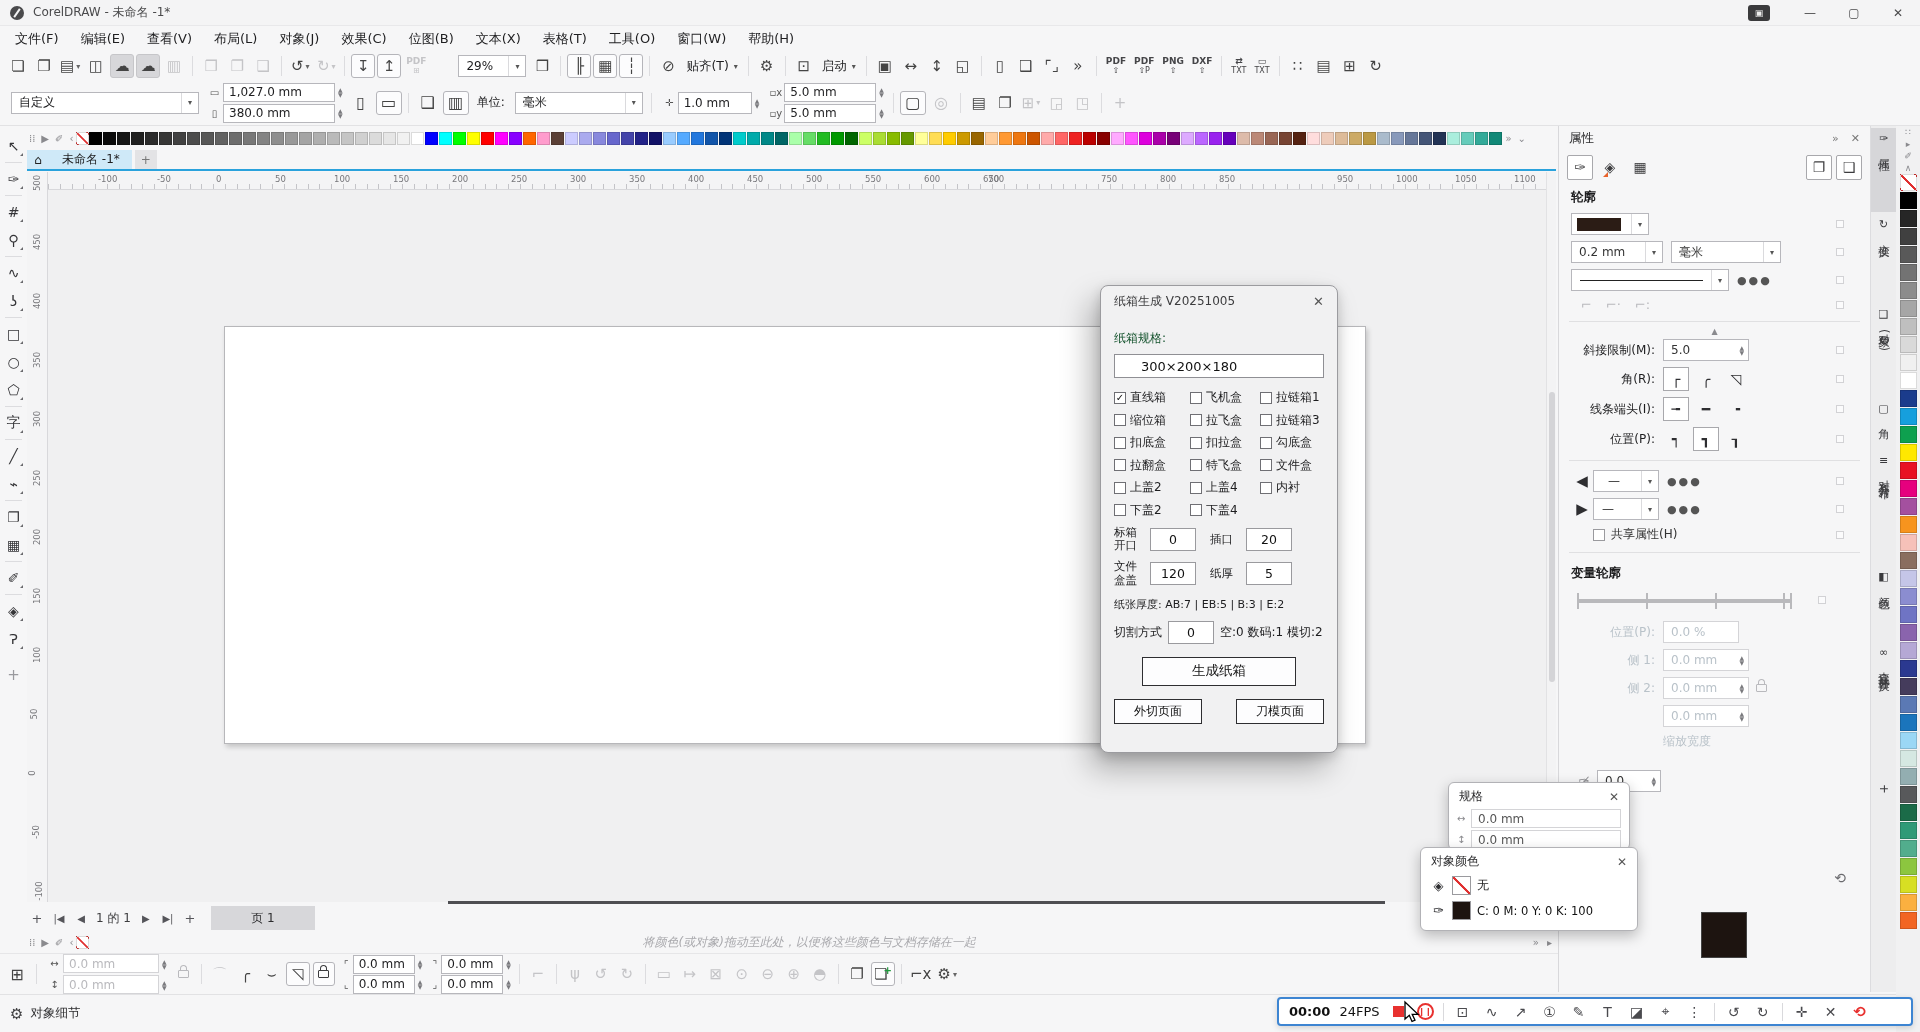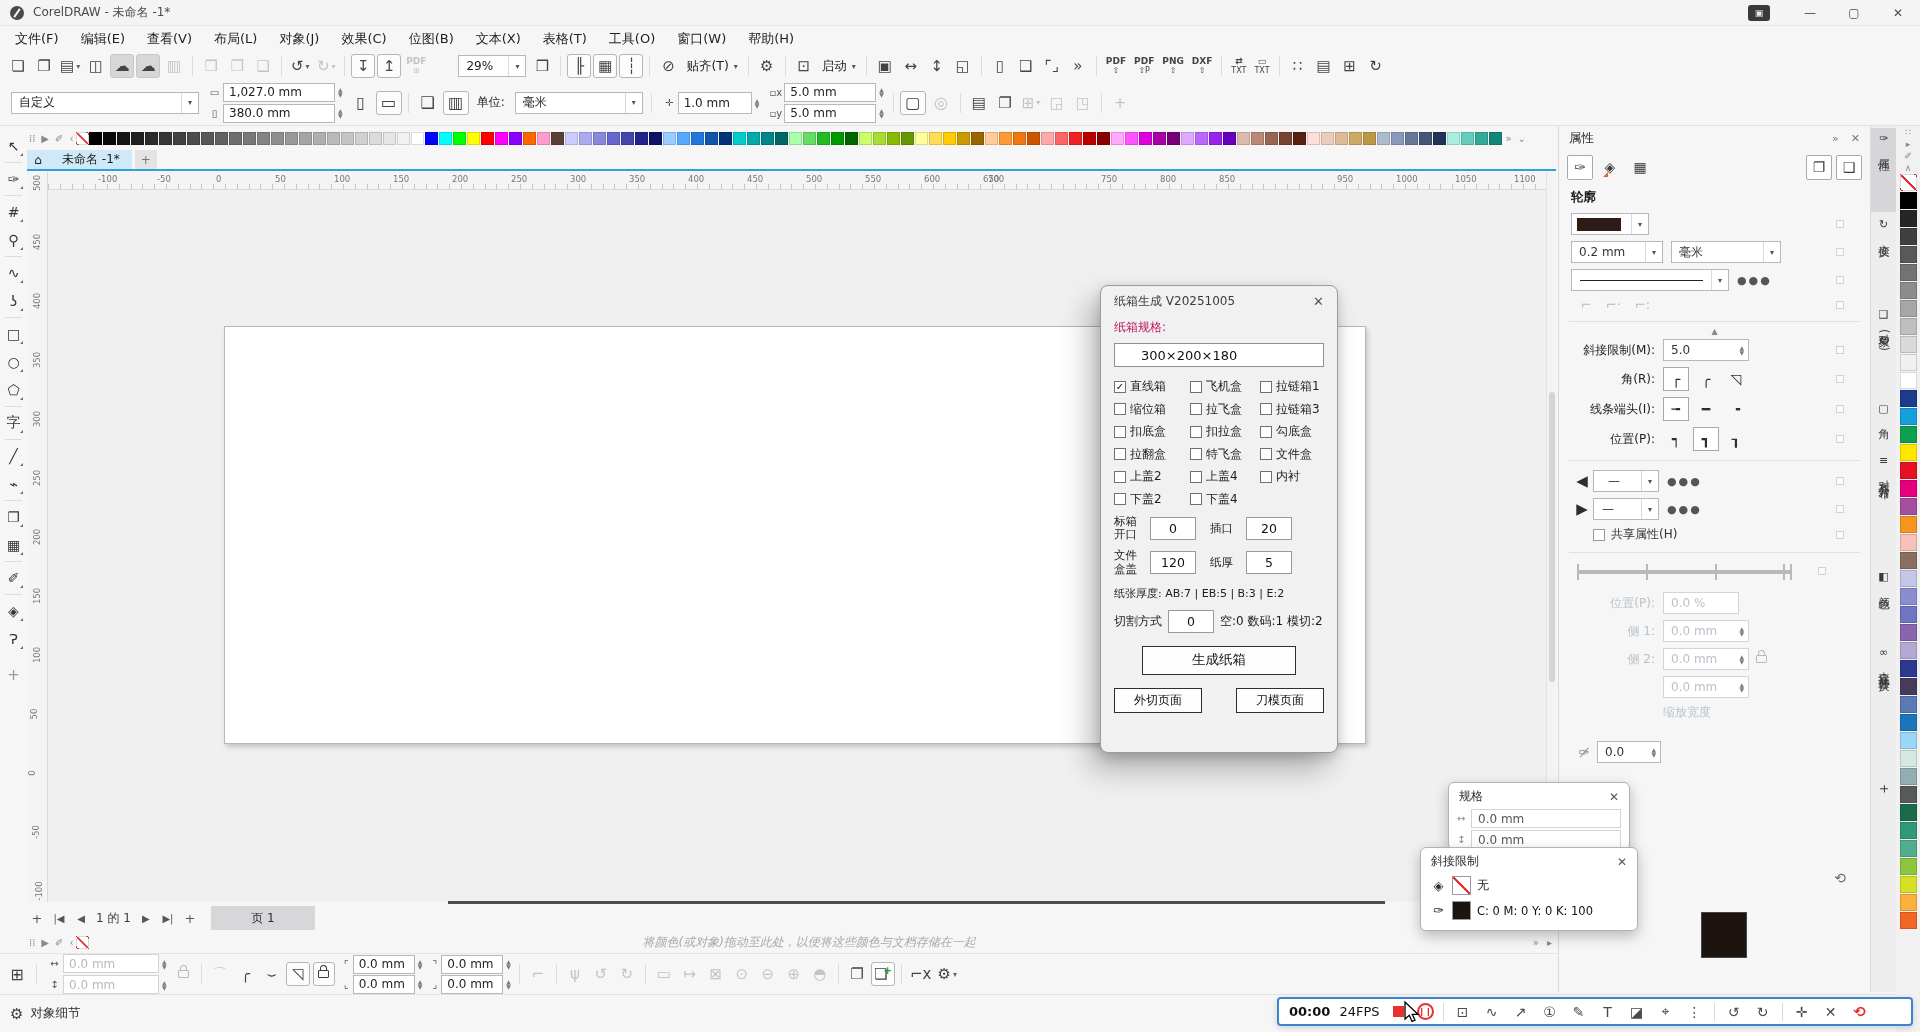--- a/index.html
+++ b/index.html
@@ -77,21 +77,21 @@
   #canvas{left:48px;top:190px;width:1498px;height:712px;background:#f0f0f1;overflow:hidden}
   #page{position:absolute;left:176px;top:136px;width:1142px;height:418px;background:#fff;border:1px solid #b7b7ba;box-shadow:2px 3px 5px rgba(0,0,0,.18)}
   #vscroll{left:1546px;top:172px;width:10px;height:730px;background:#f3f3f4;border-left:1px solid #e2e2e4}
   #vscroll .thumb{position:absolute;left:2px;top:220px;width:6px;height:290px;background:#d4d4d7;border-radius:3px}
   #hscrollthumb{left:448px;top:901px;width:937px;height:3px;background:#4e4e52}
   
   #gen-dialog{left:1100px;top:285px;width:238px;height:468px;background:#f1f1f2;border:1px solid #9b9b9f;border-radius:8px;box-shadow:-10px 16px 30px rgba(0,0,0,.28),0 4px 12px rgba(0,0,0,.16);z-index:30}
   #gen-dialog .dtitle{height:30px;display:flex;align-items:center;padding:0 13px;color:#3c3c3e;font-size:12px}
   #gen-dialog .dclose{margin-left:auto;color:#555;font-size:13px}
   #gen-dialog .dbody{padding:0 13px}
-  .speclabel{margin:3px 0 7px;color:#be185d}
+  .speclabel{margin:14px 0 7px;color:#14532d}
   .specinput{height:24px;border:1px solid #8f8f94;background:#fff;display:flex;align-items:center;padding-left:26px;font-size:13px;color:#111}
   .cbgrid{display:grid;grid-template-columns:76px 70px 66px;row-gap:5.5px;margin-top:11px}
   .cb{display:flex;align-items:center;gap:4px;font-size:12px;color:#1d1d1f}
   .cbx{width:12px;height:12px;border:1px solid #6f6f74;background:#fff;display:flex;align-items:center;justify-content:center;font-size:10px;color:#111;flex:none}
   .frow{display:flex;align-items:center;margin-top:7px}
   .flbl2{width:32px;font-size:11.5px;line-height:1.2;color:#1d1d1f}
   .flbl1{width:32px;font-size:11.5px;color:#1d1d1f;text-align:left;margin-left:14px}
   .fbox{width:46px;height:23px;border:1px solid #9a9a9e;background:#fff;display:flex;align-items:center;justify-content:center;font-size:12.5px;color:#111;margin-left:4px}
   .dnote{margin-top:9px;font-size:11px;color:#1d1d1f;letter-spacing:0}
   .cutrow{display:flex;align-items:center;margin-top:9px;font-size:12px;color:#1d1d1f}
@@ -899,20 +899,21 @@
       </div>
     <span class="dots3">●●●</span>
     <span class="rowchk"></span>
   </div>
   <div class="drow" style="padding-left:34px">
     <span class="cbx" style="width:12px;height:12px;border:1px solid #9a9a9e;background:#fff"></span>
     <span style="margin-left:6px">共享属性(H)</span>
     <span class="rowchk"></span>
   </div>
   <div class="ddiv"></div>
+  <div class="sect">变量轮廓</div>
   <div class="slider">
     <span class="track"></span>
     <span class="tick" style="left:0"></span>
       <span class="tick" style="left:25%"></span>
       <span class="tick" style="left:50%"></span>
       <span class="tick" style="left:75%"></span>
       <span class="tick" style="right:60px"></span>
     <span class="rowchk" style="top:8px"></span>
   </div>
   <div class="drow">
@@ -1064,21 +1065,21 @@
       <span class="sg2">↔</span>
       <span class="sf">0.0 mm</span>
     </div>
   <div class="srow">
       <span class="sg2">↕</span>
       <span class="sf">0.0 mm</span>
     </div>
 </div>
 <div class="abs fpanel" id="ocpanel">
   <div class="fhdr">
-      <span>斜接限制</span>
+      <span>对象颜色</span>
       <span class="x">✕</span>
     </div>
   <div class="ocrow">
     <span class="ocg">◈</span>
     <span class="ocsw none"></span>
     <span>无</span>
   </div>
   <div class="ocrow">
     <span class="ocg">✑</span>
     <span class="ocsw ochex"></span>

